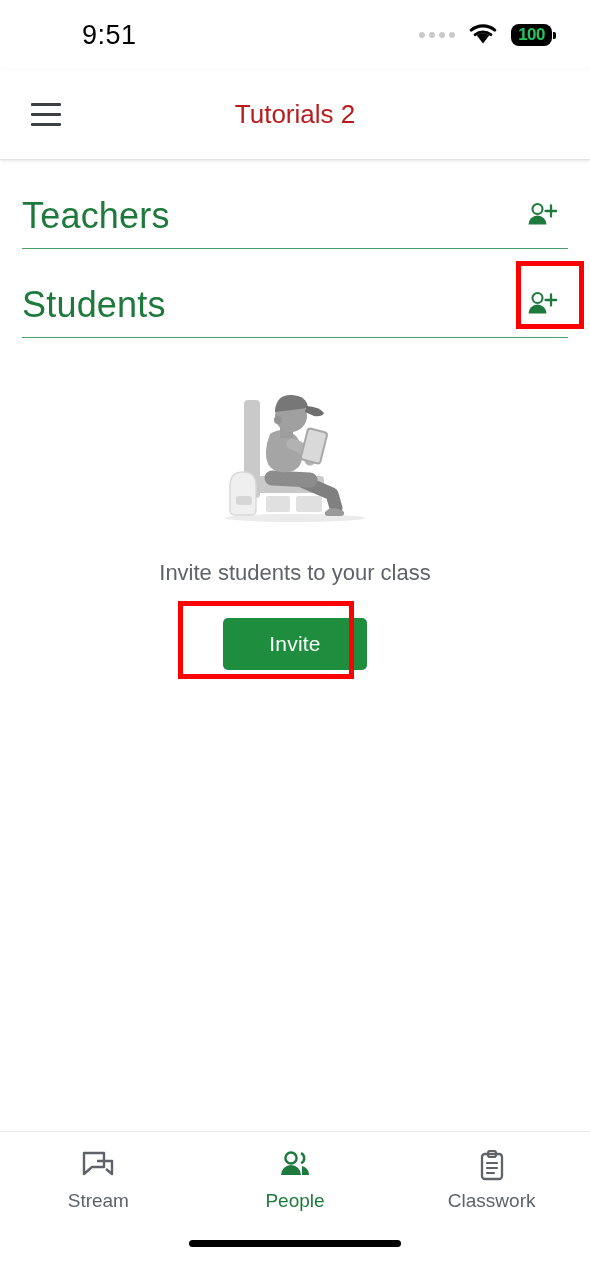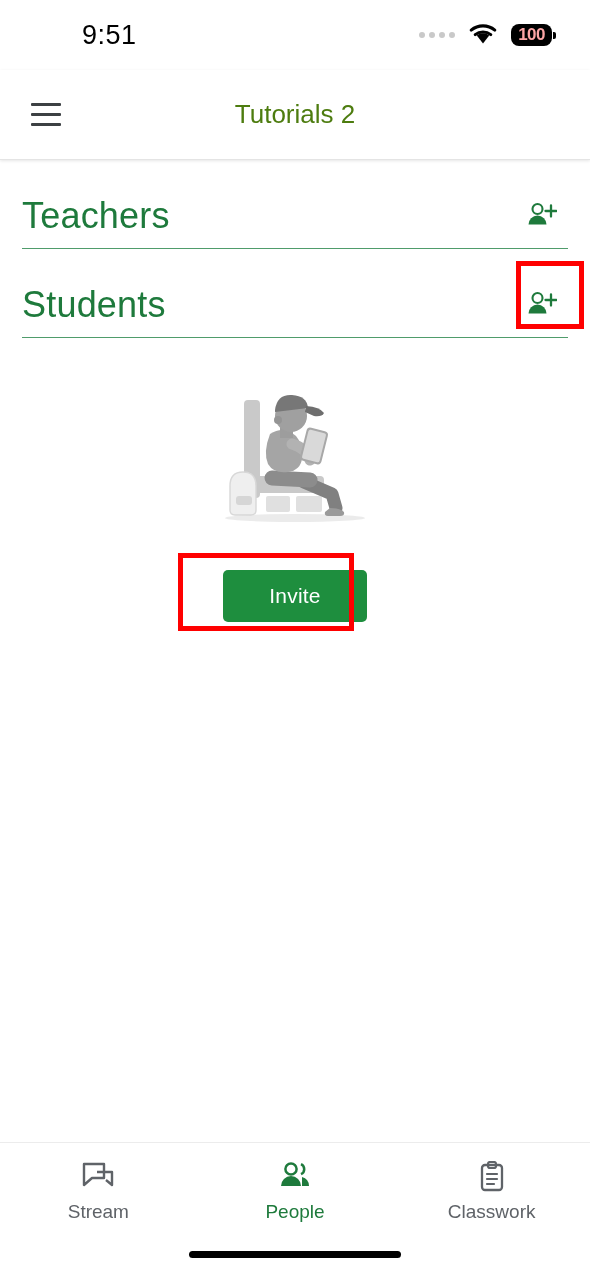--- a/index.html
+++ b/index.html
@@ -36,21 +36,21 @@
   .signal-dots i{
     width:6px;height:6px;border-radius:50%;
     background:#c9c9c9; display:block;
   }
   .wifi-icon{ display:block; }
   .battery{
     display:flex; align-items:center;
   }
   .battery-body{
     background:#000;
-    color:#fca5a5;
+    color:#22c55e;
     font-size:17px;
     font-weight:bold;
     border-radius:8px;
     padding:2px 7px 3px 7px;
     line-height:1;
     letter-spacing:-0.5px;
   }
   .battery-tip{
     width:3px;height:7px;background:#000;
     border-radius:0 2px 2px 0;
@@ -75,21 +75,21 @@
     cursor:pointer;
   }
   .hamburger span{
     display:block;width:30px;height:3px;background:#3c4043;border-radius:1px;
   }
   .app-title{
     position:absolute;
     left:0;right:0;
     text-align:center;
     font-size:26px;
-    color:#4d7c0f;
+    color:#b91c1c;
     font-weight:400;
   }
 
   
   .section{
     padding:0 22px;
     margin-top:34px;
     text-align:right;
   }
   .section-head{
@@ -157,21 +157,21 @@
     letter-spacing:0.2px;
   }
   #hl-invite{
     top:-17px; left:-45px;
     width:176px; height:78px;
   }
 
   
   .bottom-nav{
     position:absolute;
-    left:0;right:0;bottom:0;
+    left:0;right:0;bottom:11px;
     height:138px;
     background:#ffffff;
     border-top:1px solid #ececec;
     display:flex;
     align-items:flex-start;
     padding-top:18px;
   }
   .nav-item{
     flex:1;
     display:flex;flex-direction:column;
@@ -287,20 +287,21 @@
     <rect x="80" y="48" width="13" height="12" fill="#9d9d9d"></rect>
 
     <ellipse cx="91" cy="38" rx="16" ry="16" fill="#a0a0a0"></ellipse>
 
     <path d="M75 32 q2-16 17-15 q15 1 16 13 l-33 4 Z" fill="#777777"></path>
     <path d="M106 28 q14 1 18 7 q-2 4-10 3 l-9-4 Z" fill="#6e6e6e"></path>
 
     <circle cx="78" cy="42" r="4" fill="#949494"></circle>
   </svg>
 
+  <div class="empty-text">Invite students to your class</div>
 
   <div class="invite-wrap">
     <button class="invite-btn">Invite</button>
     <div class="hl-box" id="hl-invite"></div>
   </div>
 </div>
 
 <div class="bottom-nav">
 
   <div class="nav-item">

